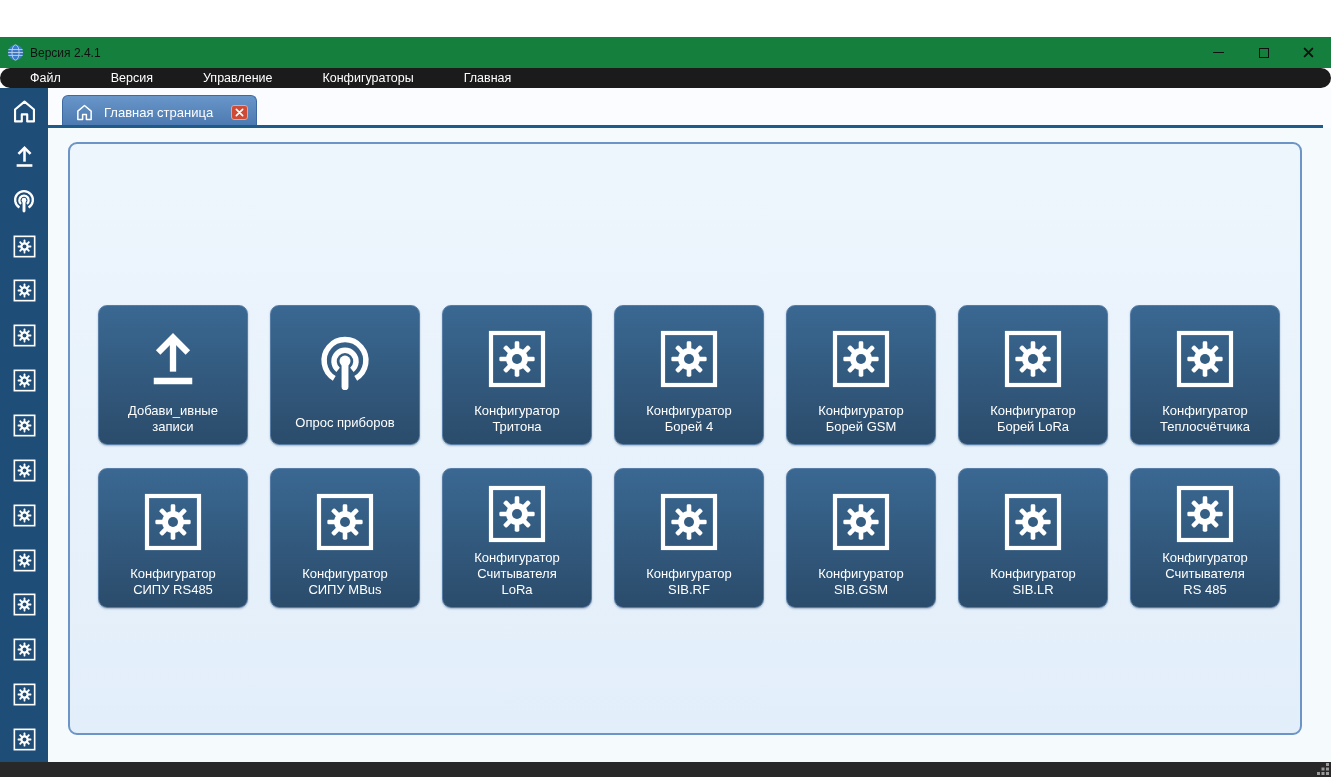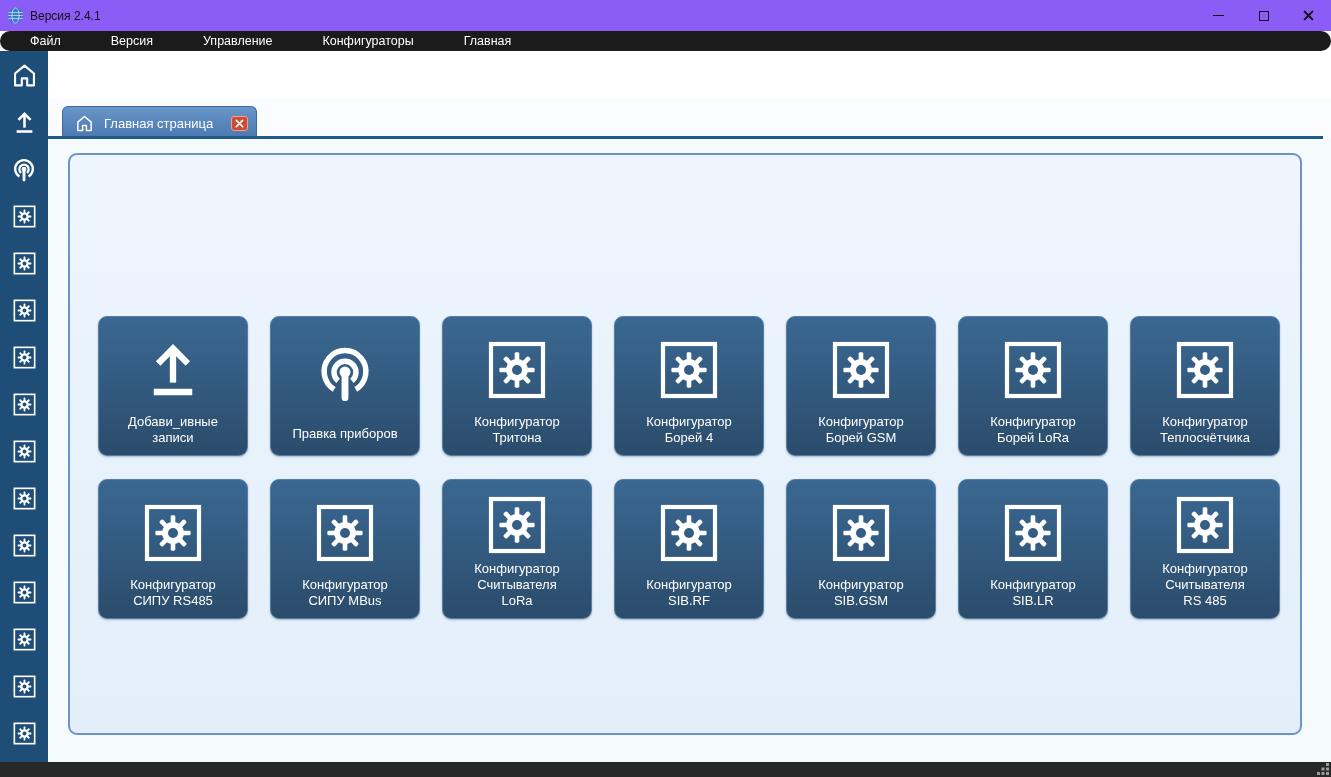--- a/index.html
+++ b/index.html
@@ -1,39 +1,39 @@
 <!DOCTYPE html>
 <html><head>
 <meta charset="utf-8">
 <style>
   * { box-sizing: border-box; margin: 0; padding: 0; }
   html,body { width:1331px; height:777px; overflow:hidden; }
   body { font-family:"Liberation Sans", sans-serif; background:#fff; }
   .window { width:1331px; height:777px; display:flex; flex-direction:column; }
 
   
-  .titlebar { height:31px; background:#8b5cf6; display:flex; align-items:center; flex:0 0 31px; }
+  .titlebar { height:31px; background:#15803d; display:flex; align-items:center; flex:0 0 31px;margin-top:37px; }
   .titlebar .appicon { width:17px; height:17px; margin:0 6px 0 7px; display:block; }
   .titlebar .title { font-size:12px; color:#111; }
   .win-controls { margin-left:auto; display:flex; height:100%; }
   .win-btn { width:45px; height:100%; display:flex; align-items:center; justify-content:center; cursor:default; }
   .glyph-min { width:11px; height:0; border-top:1px solid #111; display:block; }
   .glyph-max { width:10px; height:10px; border:1px solid #111; display:block; }
 
   
   .menubar { height:20px; background:#1b1b1b; display:flex; align-items:center; padding-left:30px; gap:50px; flex:0 0 20px;border-radius:10px; }
   .menu-item { color:#ffffff; font-size:12.5px; line-height:20px; }
 
   
   .mainrow { flex:1 1 auto; display:flex; min-height:0; }
   .sidebar { width:48px; background:#1e4d78; display:flex; flex-direction:column; align-items:center; padding-top:1px; flex:0 0 48px; }
   .side-item { height:47px; display:flex; align-items:center; justify-content:center; width:100%; color:#fff; }
   .side-item svg { display:block; }
 
-  .content-col { flex:1 1 auto; display:flex; flex-direction:column; min-width:0; background:#f5fafd;margin-top:48px; }
+  .content-col { flex:1 1 auto; display:flex; flex-direction:column; min-width:0; background:#f5fafd; }
 
   
   .tabstrip { height:40px; flex:0 0 40px; background:#fafcff; position:relative; }
   .tab { position:absolute; left:14px; top:7px; width:195px; height:33px;
          background:linear-gradient(180deg,#6896c9,#4a77ae);
          border:1px solid #3e69a0; border-bottom:none; border-radius:6px 6px 0 0;
          display:flex; align-items:center; padding:0 8px 0 12px; color:#fff; }
   .tab .tab-home { margin-right:10px; display:block; }
   .tab .tab-label { font-size:13px; flex:1; }
   .tab-close { width:17px; height:15px; background:#ce4b36; border:1px solid #efa28d; border-radius:3px;
@@ -262,21 +262,21 @@
               <div class="tile-label">Добави_ивные
 записи</div>
             </div>
 
             <div class="tile">
               <div class="tile-icon">
                   <svg width="66" height="66">
                     <use href="#i-broadcast"></use>
                   </svg>
                 </div>
-              <div class="tile-label">Правка приборов</div>
+              <div class="tile-label">Опрос приборов</div>
             </div>
 
             <div class="tile">
               <div class="tile-icon">
                   <svg width="64" height="64">
                     <use href="#i-gearsq"></use>
                   </svg>
                 </div>
               <div class="tile-label">Конфигуратор
 Тритона</div>

